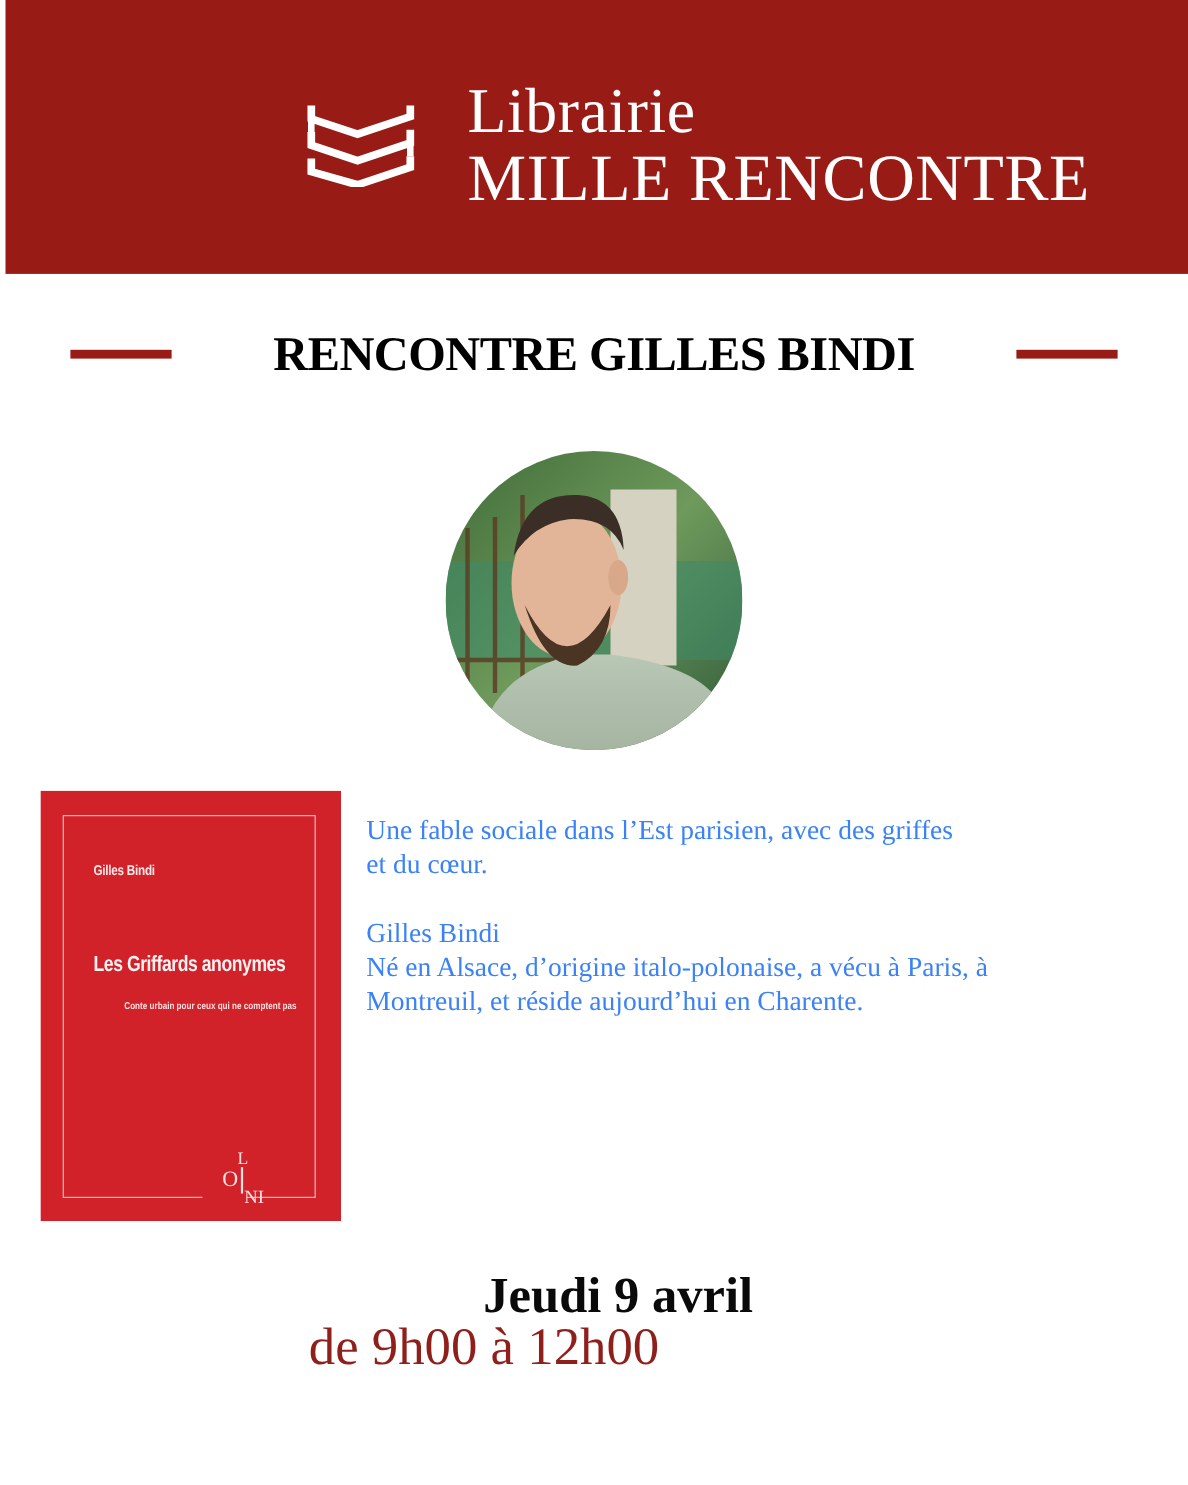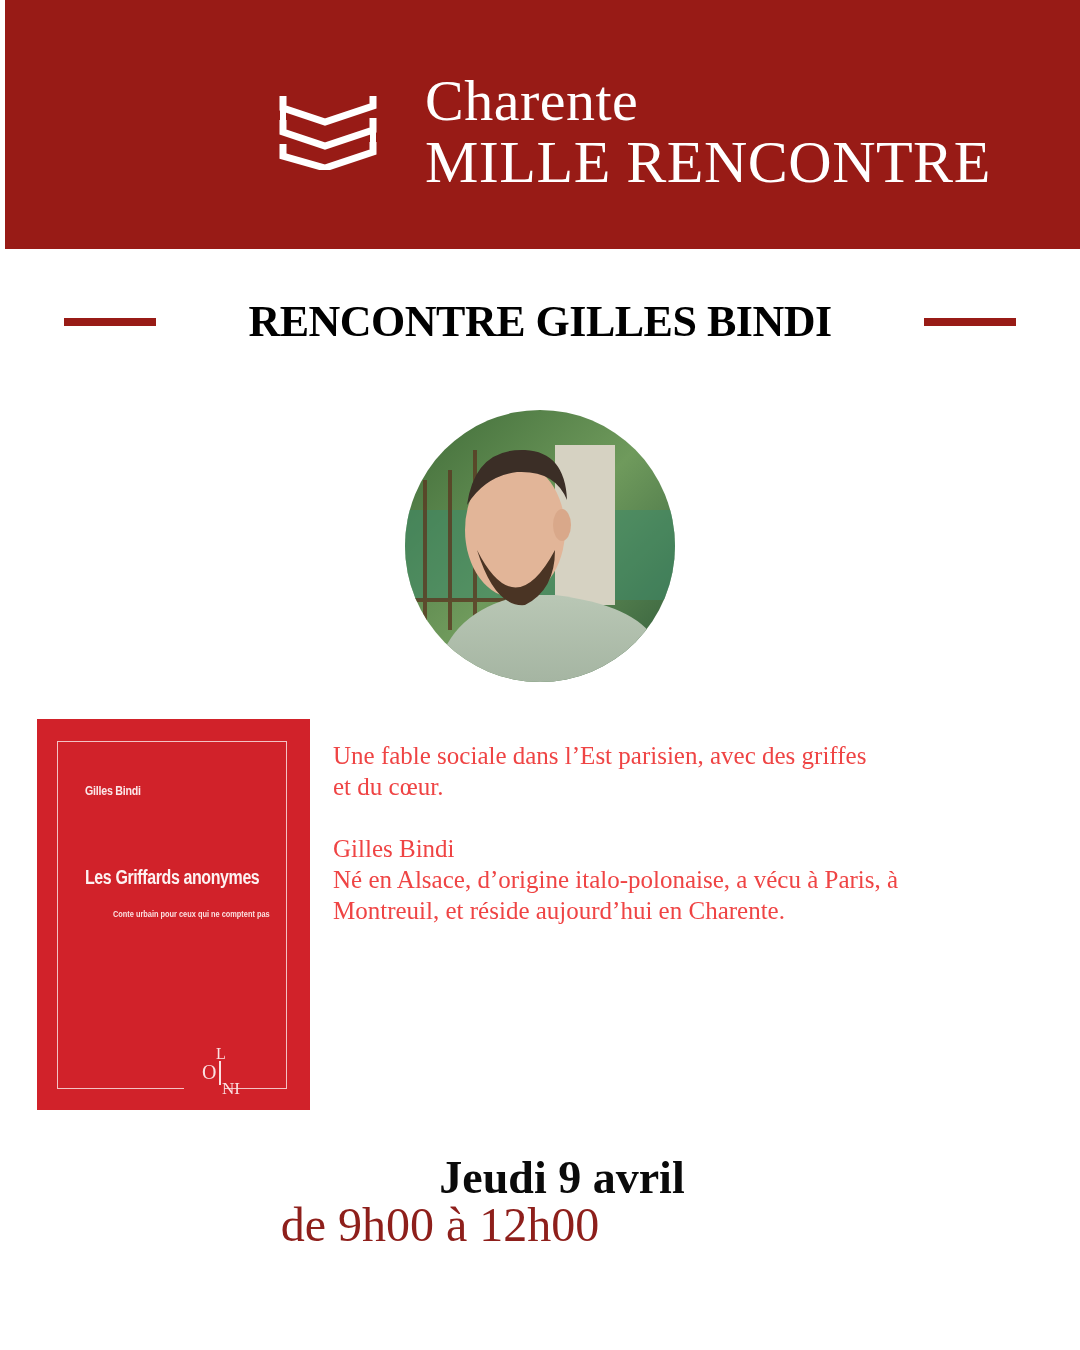--- a/index.html
+++ b/index.html
@@ -61,21 +61,21 @@
       position: absolute; left: 165px; top: 332px; width: 60px; height: 36px; color: #fbe0e1;
       font-family: "Liberation Serif", "DejaVu Serif", serif;
     }
     .pub-o { position: absolute; left: 0; top: 10px; font-size: 20px; }
     .pub-l { position: absolute; left: 14px; top: -6px; font-size: 16px; }
     .pub-ni { position: absolute; left: 20px; top: 28px; font-size: 17px; }
     .pub-bar { position: absolute; left: 17px; top: 10px; width: 1.5px; height: 24px; background: #fbe0e1; }
 
     .description {
       position: absolute; left: 333px; top: 740px; width: 720px;
-      font-size: 25px; line-height: 31px; color: #ef4444;
+      font-size: 25px; line-height: 31px; color: #3b82f6;
     }
     .description p { margin: 0 0 31px 0; white-space: pre-line; }
 
     .date-line {
       position: absolute; left: 0; top: 1152px; width: 1080px; text-align: center;
       font-weight: bold; font-size: 46px; line-height: 52px; color: #0a0a0a; padding-left: 44px;
     }
     .time-line {
       position: absolute; left: 0; top: 1198px; width: 880px; text-align: center;
       font-size: 48px; line-height: 54px; color: #8e1f1b;
@@ -90,21 +90,21 @@
       <polyline points="6,4 6,16 48,30 96,14 96,4"></polyline>
       <polyline points="6,28 6,40 48,54 96,38 96,26"></polyline>
       <polyline points="6,52 6,64 48,76 96,60 96,50"></polyline>
     </g>
     <g fill="none" stroke="#ffffff" stroke-width="6">
       <line x1="6" y1="16" x2="6" y2="28"></line>
       <line x1="96" y1="38" x2="96" y2="50"></line>
     </g>
   </svg>
   <div class="brand">
-    <span class="brand-line1">Charente</span>
+    <span class="brand-line1">Librairie</span>
     <span class="brand-line2">MILLE RENCONTRE</span>
   </div>
 </header>
 
 <section class="title-row">
   <div class="title-rule left"></div>
   <h1 class="event-title">RENCONTRE GILLES BINDI</h1>
   <div class="title-rule right"></div>
 </section>
 

